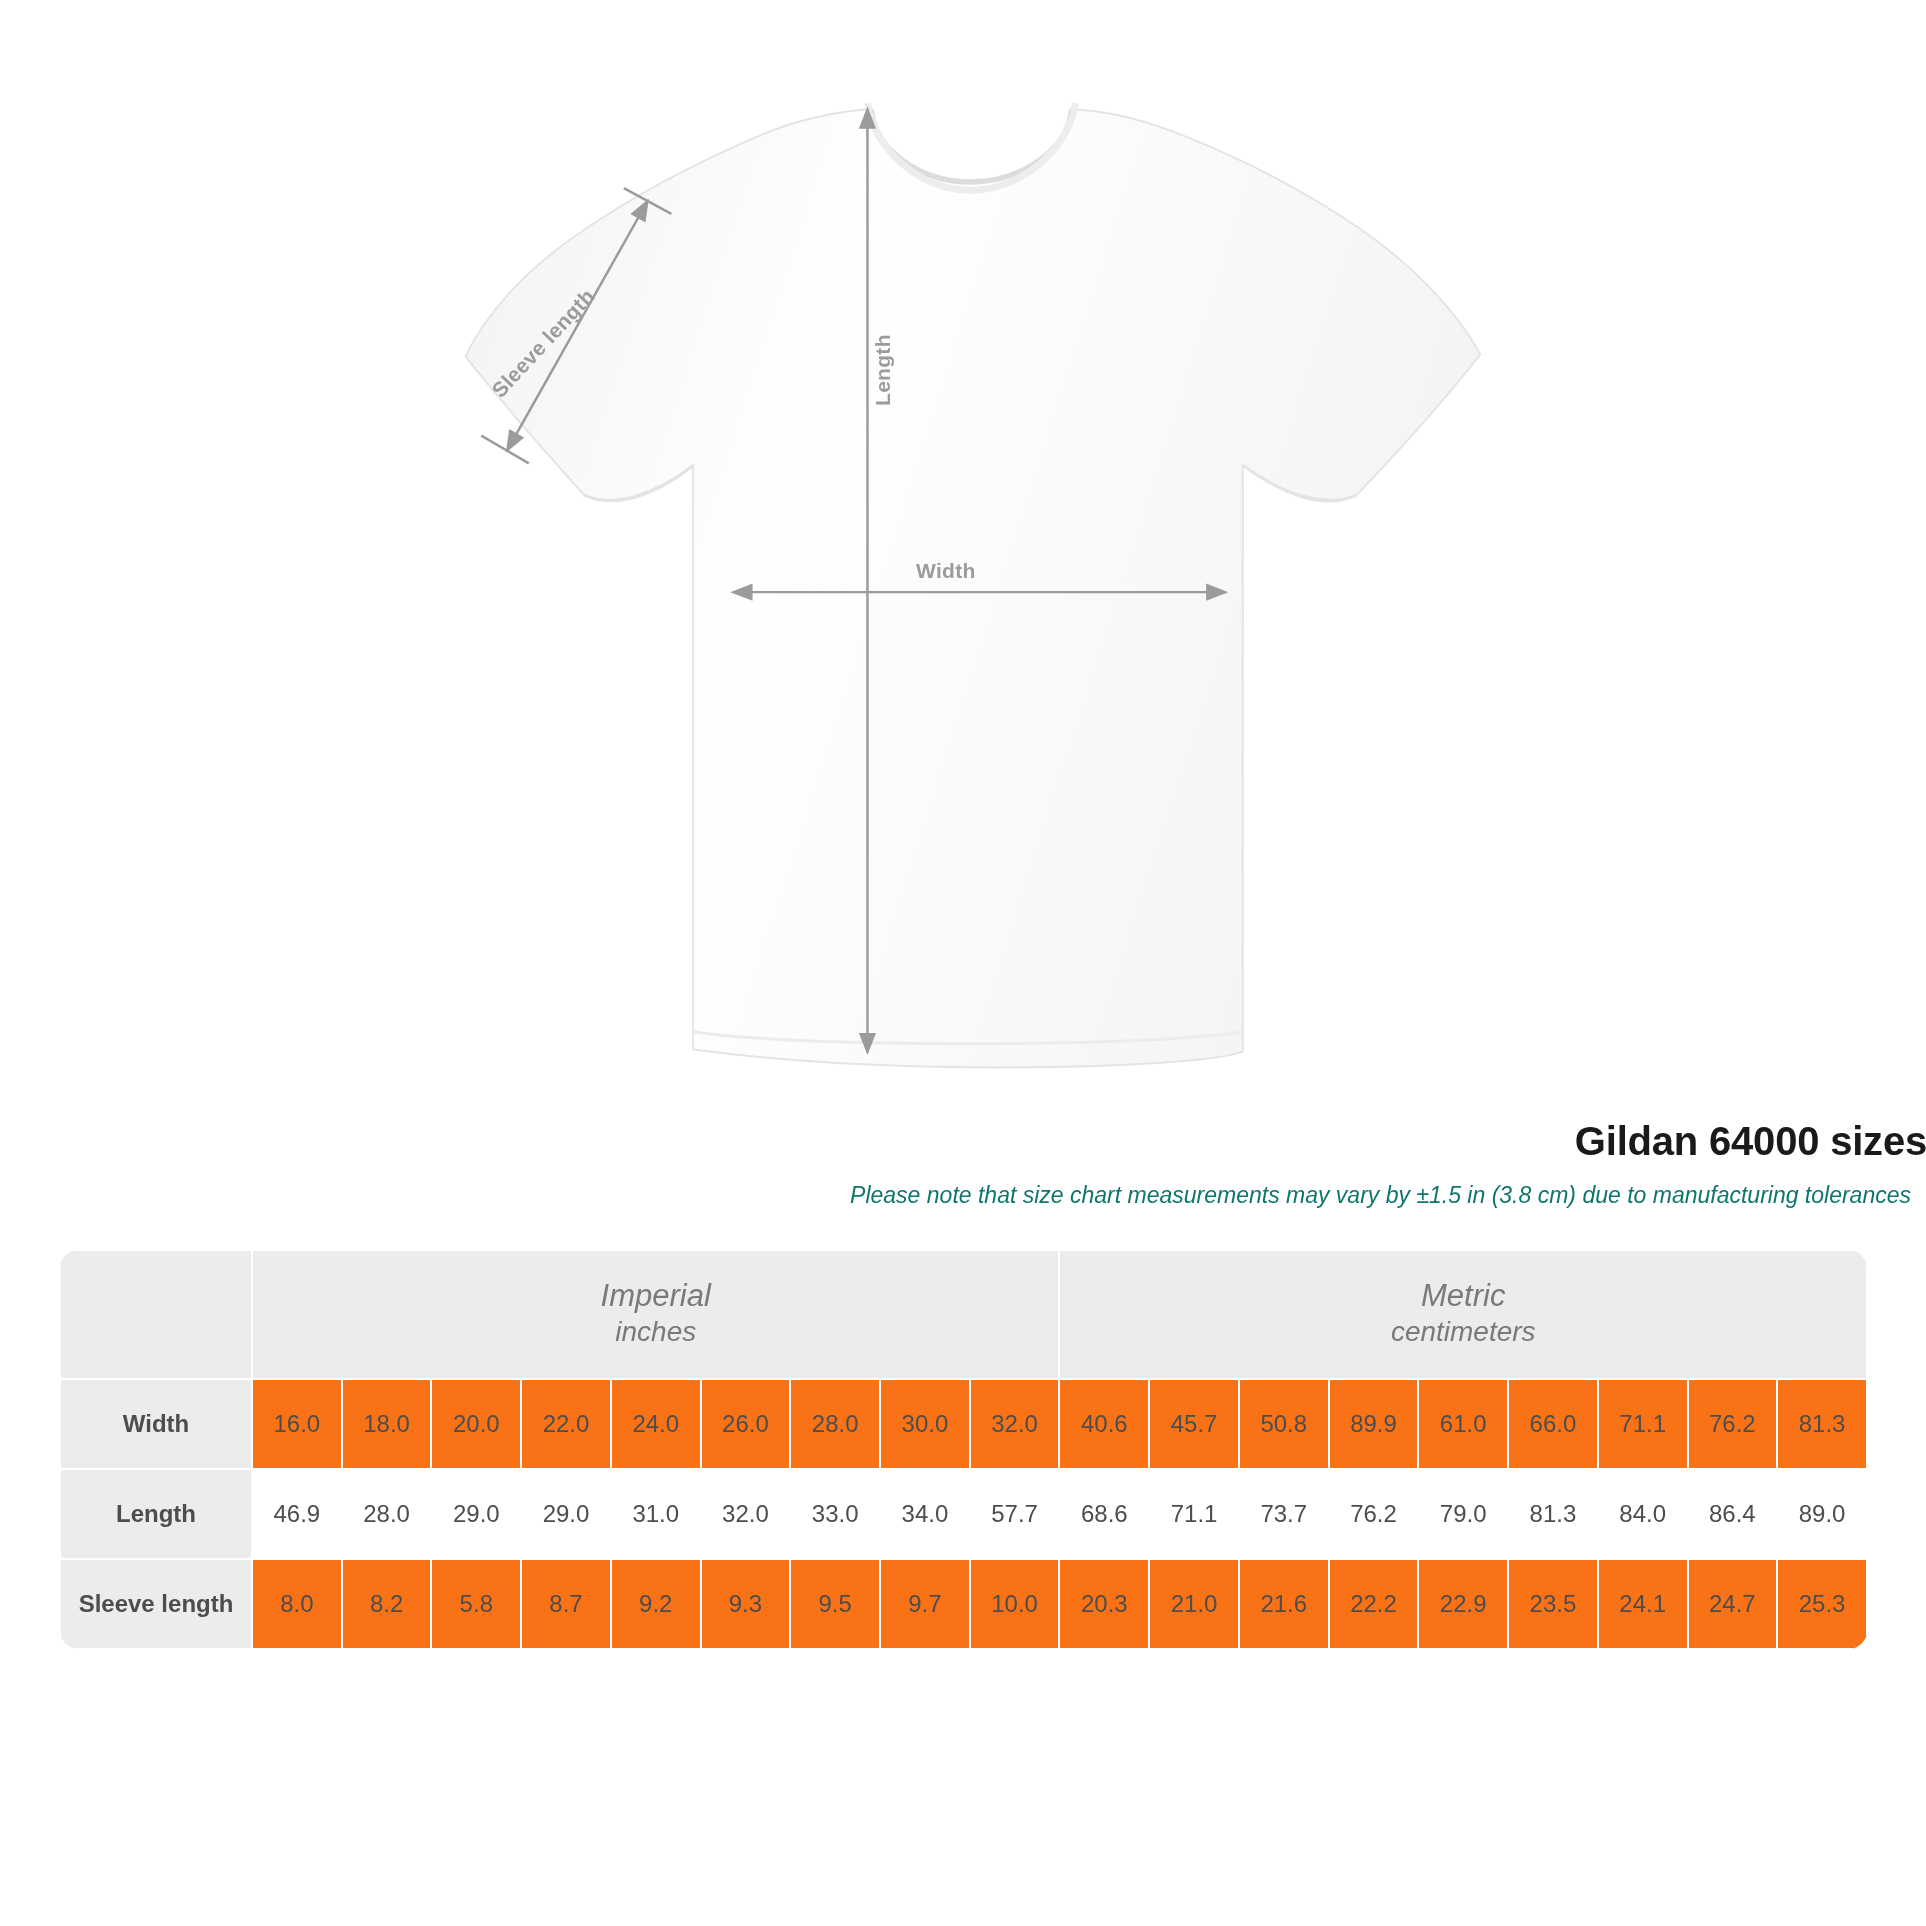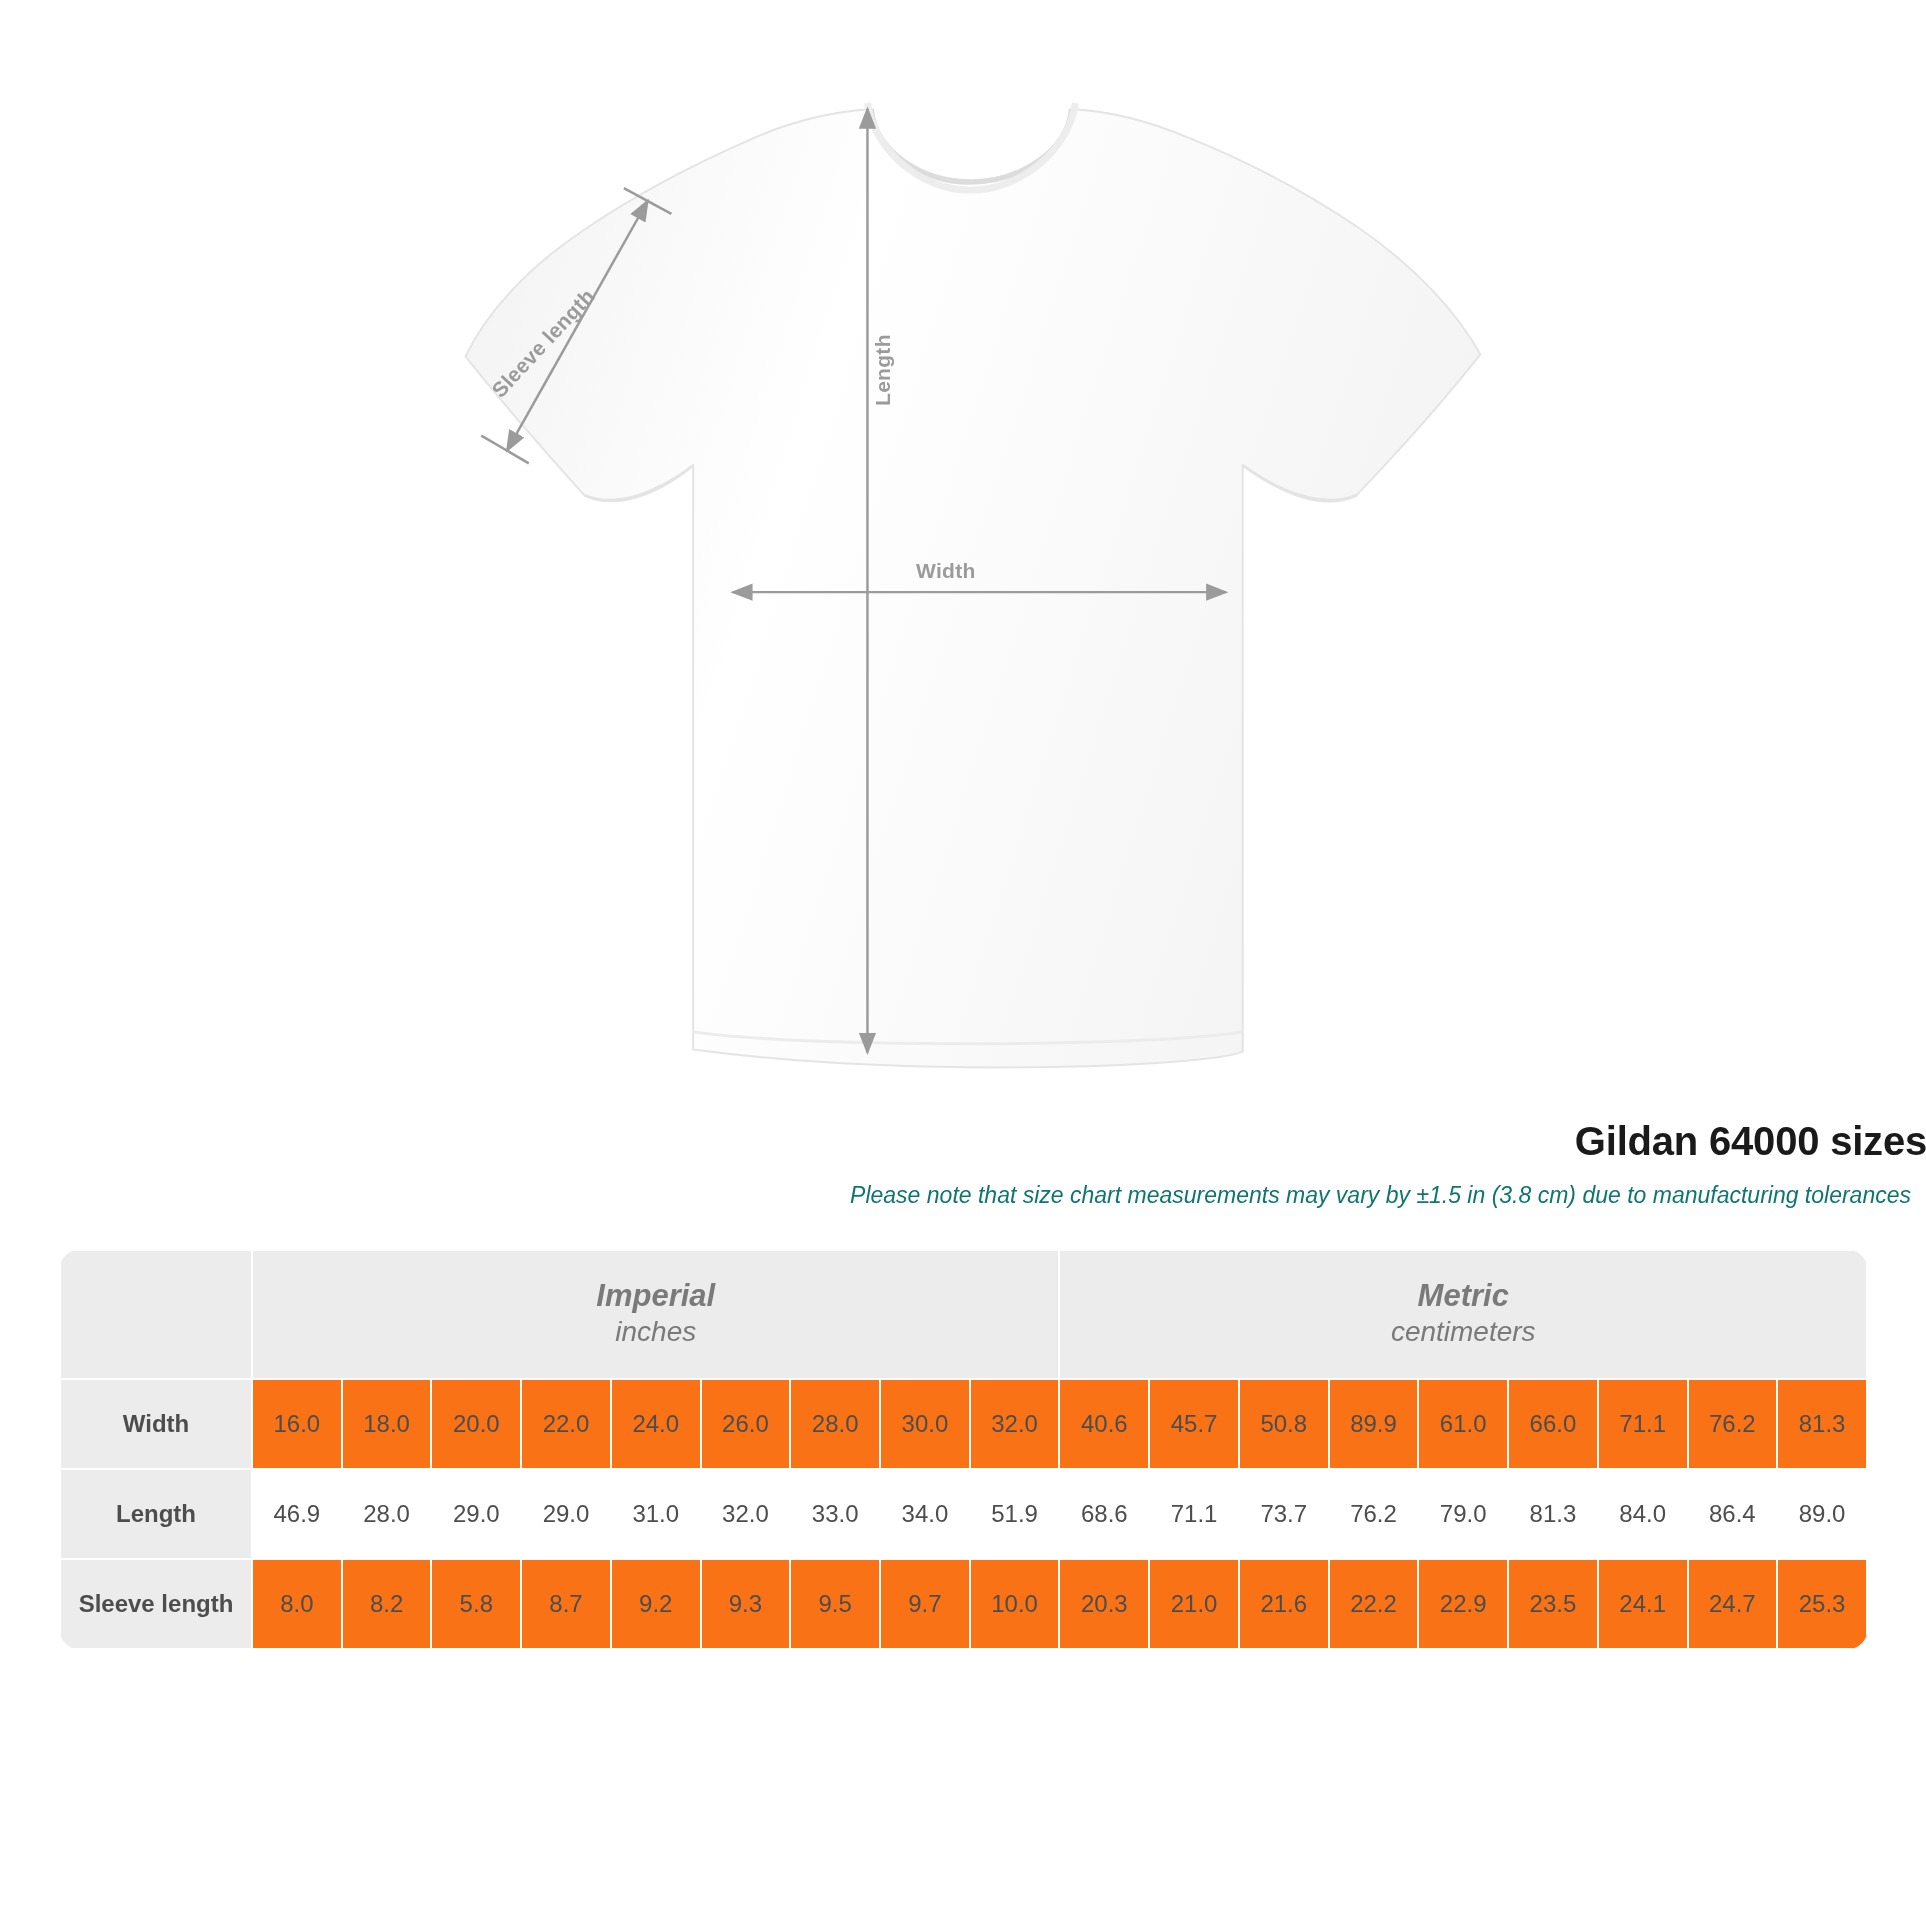--- a/index.html
+++ b/index.html
@@ -66,21 +66,21 @@
     font-size:24px;
     color:#4d4d4d;
     border:2px solid #ffffff;
   }
   .sys-head{
     background:#ececec;
     padding:26px 0 30px 0;
   }
   .sys-head .sys-name{
     font-size:31px;
-    font-weight:bold;
+    font-weight:normal;
     font-style:italic;
     color:#7a7a7a;
     display:block;
     line-height:1.25;
   }
   .sys-head .sys-unit{
     font-size:28px;
     font-style:italic;
     color:#7a7a7a;
     display:block;
@@ -222,21 +222,21 @@
         <tr>
           <td class="row-head first-col">Length</td>
           <td class="cell">46.9</td>
           <td class="cell">28.0</td>
           <td class="cell">29.0</td>
           <td class="cell">29.0</td>
           <td class="cell">31.0</td>
           <td class="cell">32.0</td>
           <td class="cell">33.0</td>
           <td class="cell">34.0</td>
-          <td class="cell">51.9</td>
+          <td class="cell">57.7</td>
           <td class="cell">68.6</td>
           <td class="cell">71.1</td>
           <td class="cell">73.7</td>
           <td class="cell">76.2</td>
           <td class="cell">79.0</td>
           <td class="cell">81.3</td>
           <td class="cell">84.0</td>
           <td class="cell">86.4</td>
           <td class="cell">89.0</td>
         </tr>

